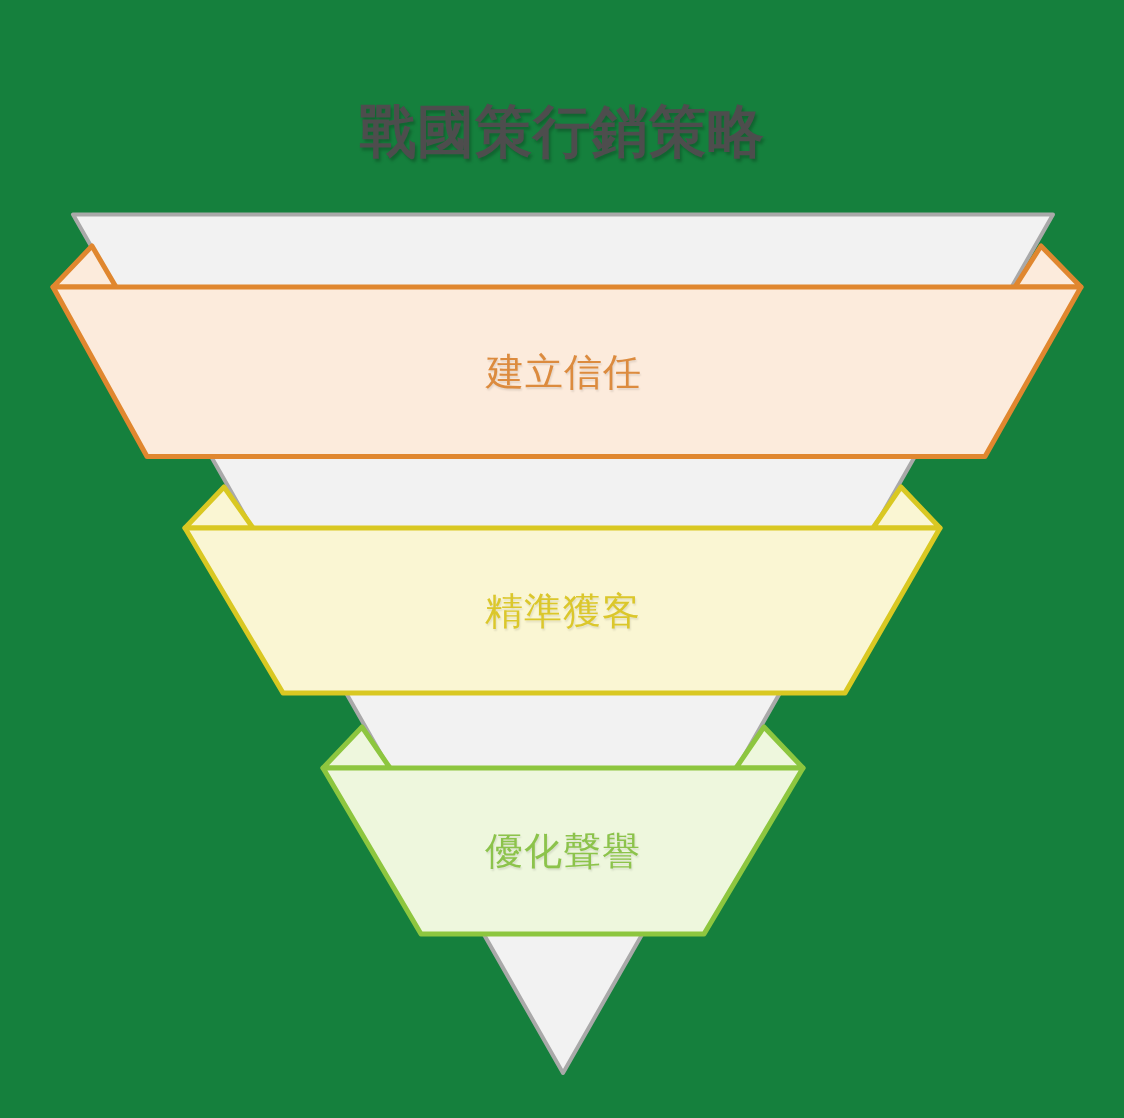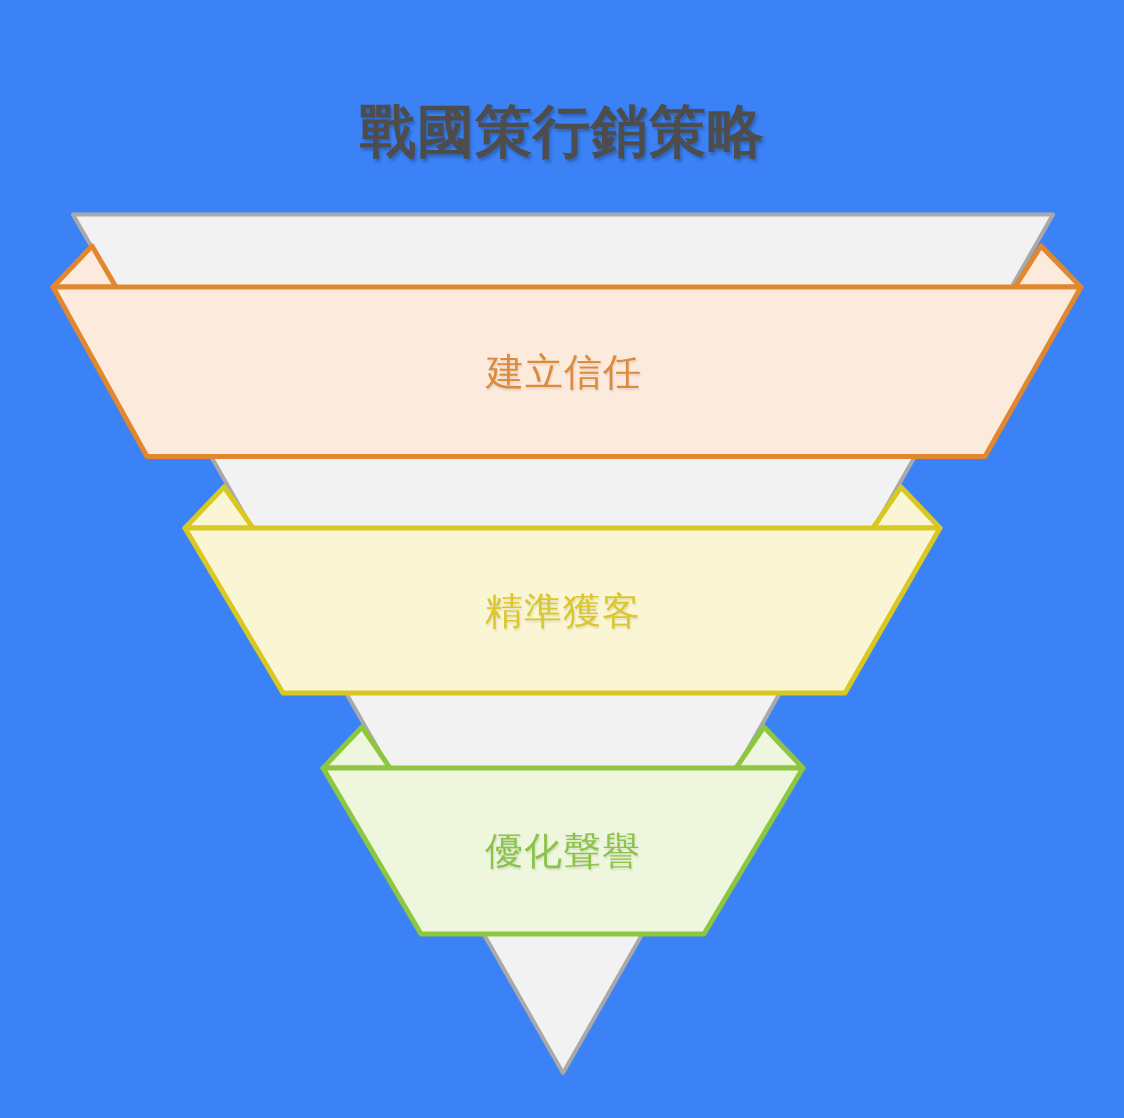--- a/index.html
+++ b/index.html
@@ -4,21 +4,21 @@
 <style>
   html, body {
     margin: 0;
     padding: 0;
     background: #ffffff;
   }
   .canvas {
     position: relative;
     width: 1124px;
     height: 1118px;
-    background: #3b82f6;
+    background: #15803d;
     overflow: hidden;
     font-family: "Liberation Sans", sans-serif;
   }
   svg { display: block; }
   .title-text {
     font-family: "Liberation Sans", sans-serif;
     font-weight: 700;
     font-size: 57px;
     letter-spacing: 1px;
     text-shadow: 2px 3px 3px rgba(0,0,0,0.22);

